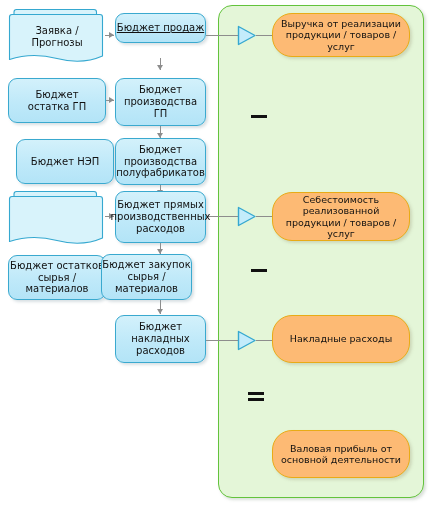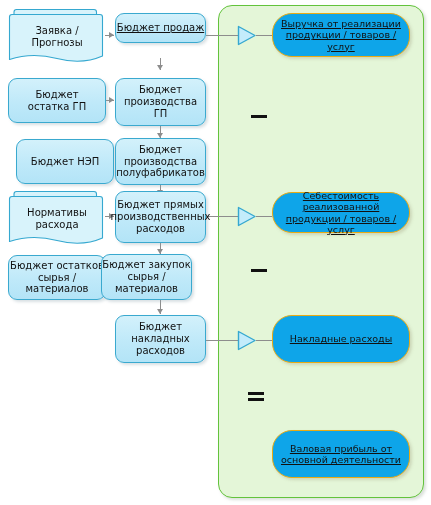--- a/index.html
+++ b/index.html
@@ -36,27 +36,26 @@
   #greenpanel{
     position:absolute;left:218px;top:5px;width:204px;height:491px;
     background:#e4f6d8;
     border:1.4px solid #63c33c;
     border-radius:14px;
     box-shadow:2px 2px 3px rgba(150,165,150,.35);
   }
 
   
   .yellow{
-    background:#0ea5e9;
+    background:#fdba74;
     border:1.6px solid #e8ab16;
     border-radius:20px;
     color:#111;
     font-size:9.5px;
     box-shadow:2px 2px 3px rgba(160,160,130,.35);
-    text-decoration:underline;
   }
 
   
   .op{position:absolute;color:#111;}
   .op .bar{background:#111;border-radius:0;}
 
   
   .line{position:absolute;background:#8d8d8d;}
   .line.h{height:1px;}
   .line.v{width:1px;}
@@ -143,21 +142,20 @@
 
   <div class="node blue" style="left:16px;top:139px;width:98px;height:45px;">
     <span>Бюджет НЭП</span>
   </div>
 
   <div class="node doc" style="left:8px;top:190px;width:98px;height:58px;">
     <svg width="98" height="58" viewBox="0 0 98 58">
       <path d="M6 4 Q6 1.5 8.5 1.5 L86 1.5 Q88.5 1.5 88.5 4 L88.5 44 Q70 52 48 46 Q26 40 6 47 Z" fill="#d8f3fb" stroke="#35a8d0" stroke-width="1.1" stroke-linejoin="round"></path>
       <path d="M1.5 9 Q1.5 6.5 4 6.5 L92 6.5 Q94.5 6.5 94.5 9 L94.5 48 Q74 57 49 50.5 Q24 44 1.5 51.5 Z" fill="#d8f3fb" stroke="#35a8d0" stroke-width="1.1" stroke-linejoin="round"></path>
     </svg>
-    <span class="doctext">Нормативы<br>расхода</span>
   </div>
 
   <div class="node blue" style="left:8px;top:255px;width:98px;height:45px;">
     <span>Бюджет остатков<br>сырья /<br>материалов</span>
   </div>
 
   <div class="node blue" style="left:115px;top:13px;width:91px;height:30px;text-decoration:underline;">
     <span>Бюджет продаж</span>
   </div>
 
@@ -178,21 +176,21 @@
   </div>
 
   <div class="node blue" style="left:115px;top:315px;width:91px;height:48px;">
     <span>Бюджет<br>накладных<br>расходов</span>
   </div>
 
   <div class="node yellow" style="left:272px;top:13px;width:138px;height:44px;padding:0 5px;">
     <span>Выручка от реализации<br>продукции / товаров / услуг</span>
   </div>
 
-  <div class="node yellow" style="left:272px;top:192px;width:138px;height:41px;padding:0 12px;">
+  <div class="node yellow" style="left:272px;top:192px;width:138px;height:49px;padding:0 12px;">
     <span>Себестоимость<br>реализованной<br>продукции / товаров / услуг</span>
   </div>
 
   <div class="node yellow" style="left:272px;top:315px;width:138px;height:48px;padding:0 5px;">
     <span>Накладные расходы</span>
   </div>
 
   <div class="node yellow" style="left:272px;top:430px;width:138px;height:48px;padding:0 5px;">
     <span>Валовая прибыль от<br>основной деятельности</span>
   </div>

